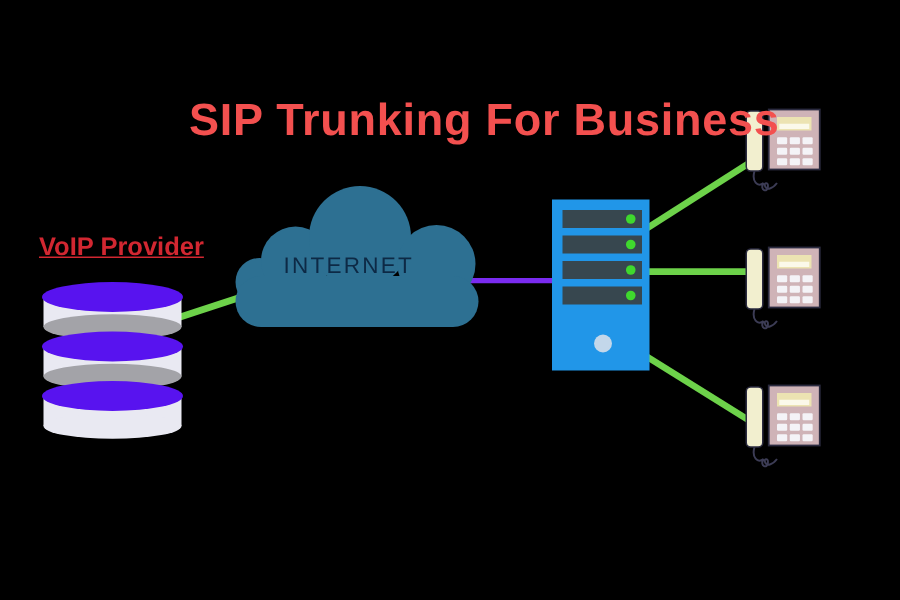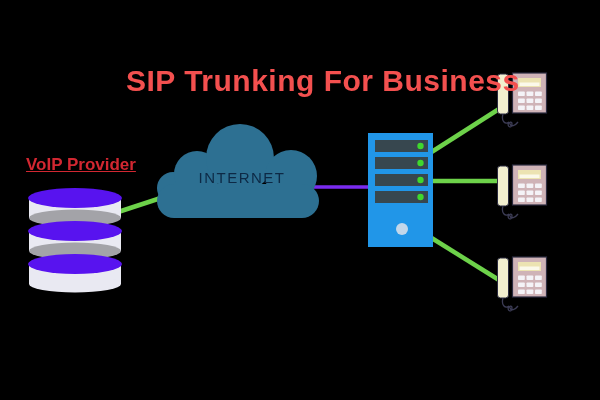--- a/index.html
+++ b/index.html
@@ -12,21 +12,21 @@
   .title{
     left:78px;top:64px;width:400px;text-align:left;
     font-size:30px;font-weight:bold;
     color:#f3504f;letter-spacing:.5px;margin-left:48px;
   }
   .provider{
     left:26px;top:155px;width:120px;
     font-size:17px;font-weight:bold;color:#d22731;text-decoration:underline;
   }
   .cloudlbl{
-    left:189px;top:169px;width:106px;text-align:center;
+    left:189px;top:169px;width:106px;
     font-size:15px;color:#0d2945;letter-spacing:1.5px;
   }
 </style>
 </head>
 <body>
 
 <div id="stage">
 
   <svg width="600" height="400" viewBox="0 0 600 400">
     <defs>

